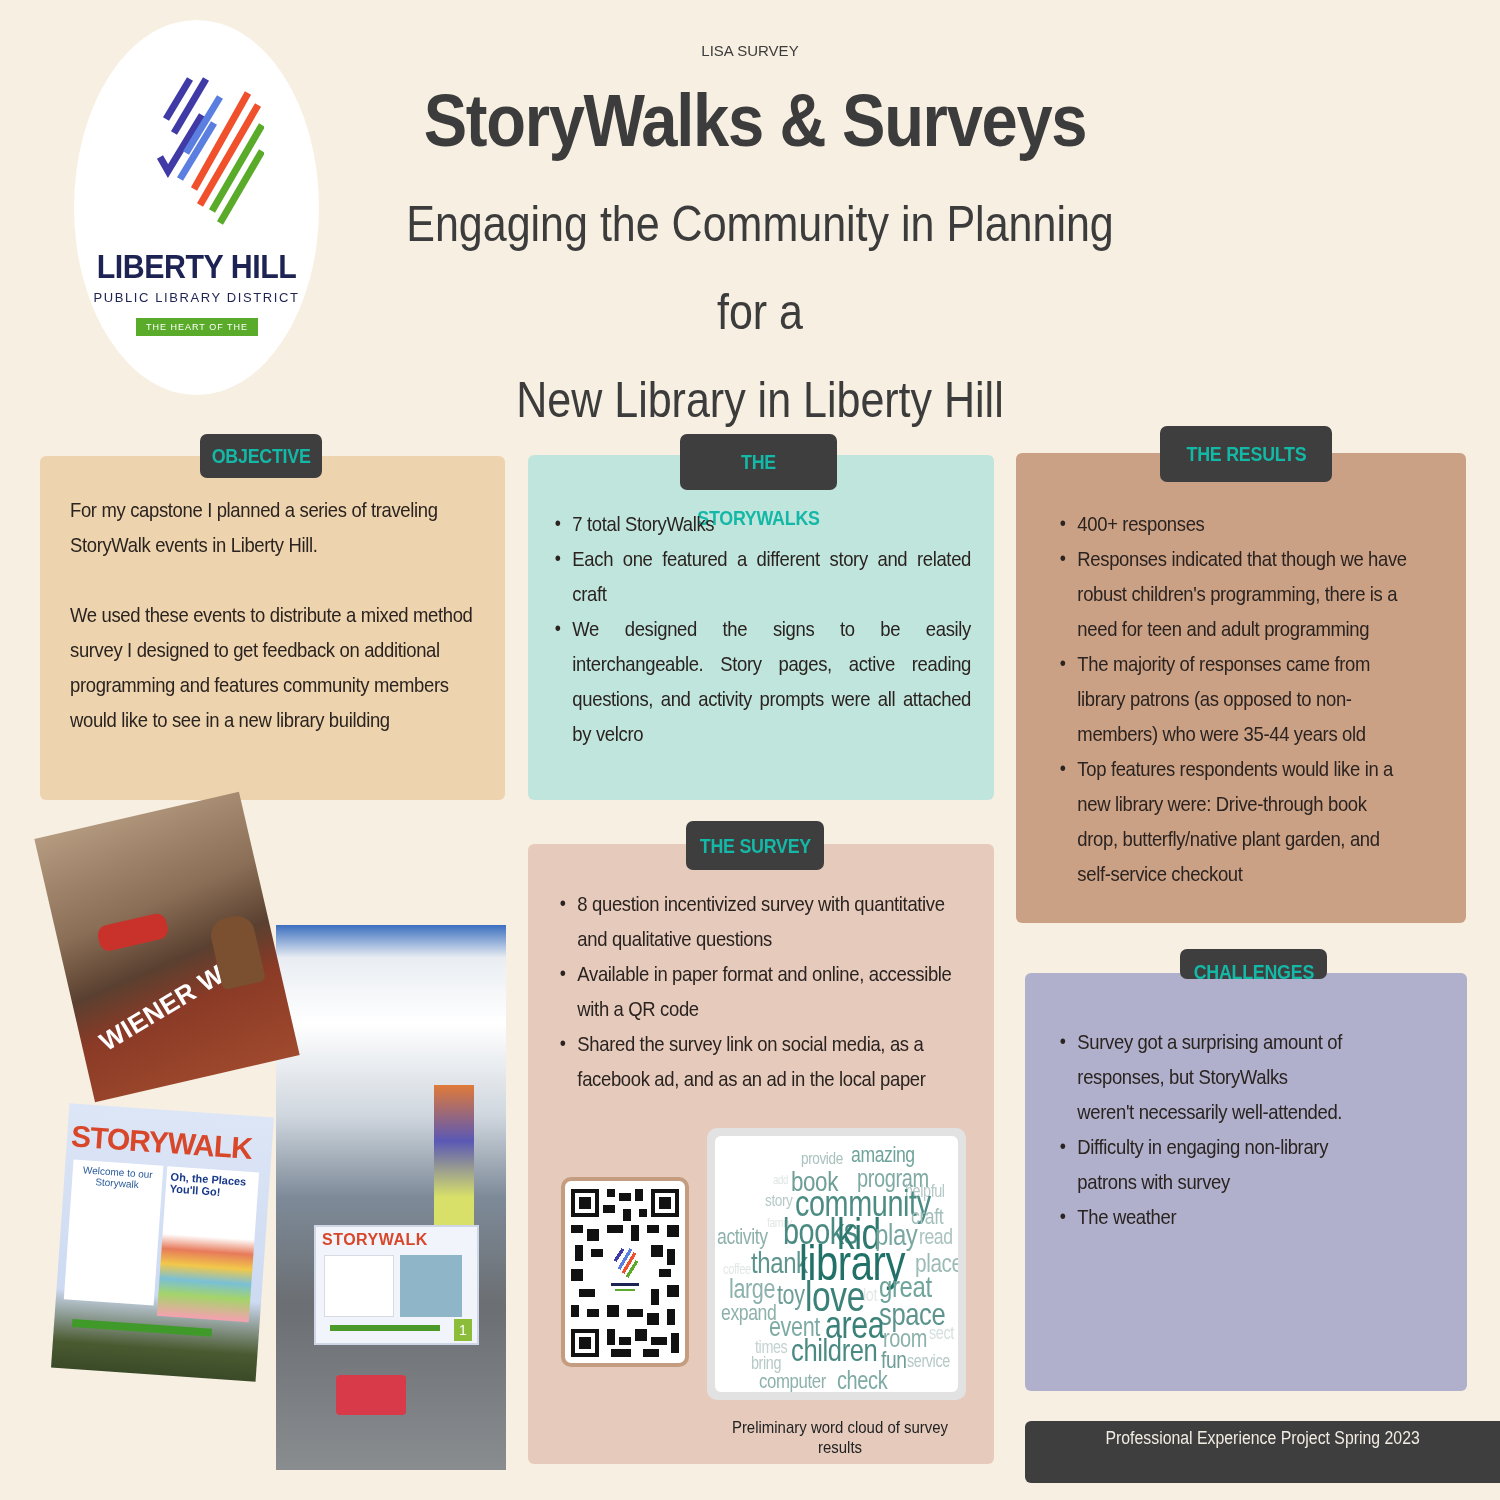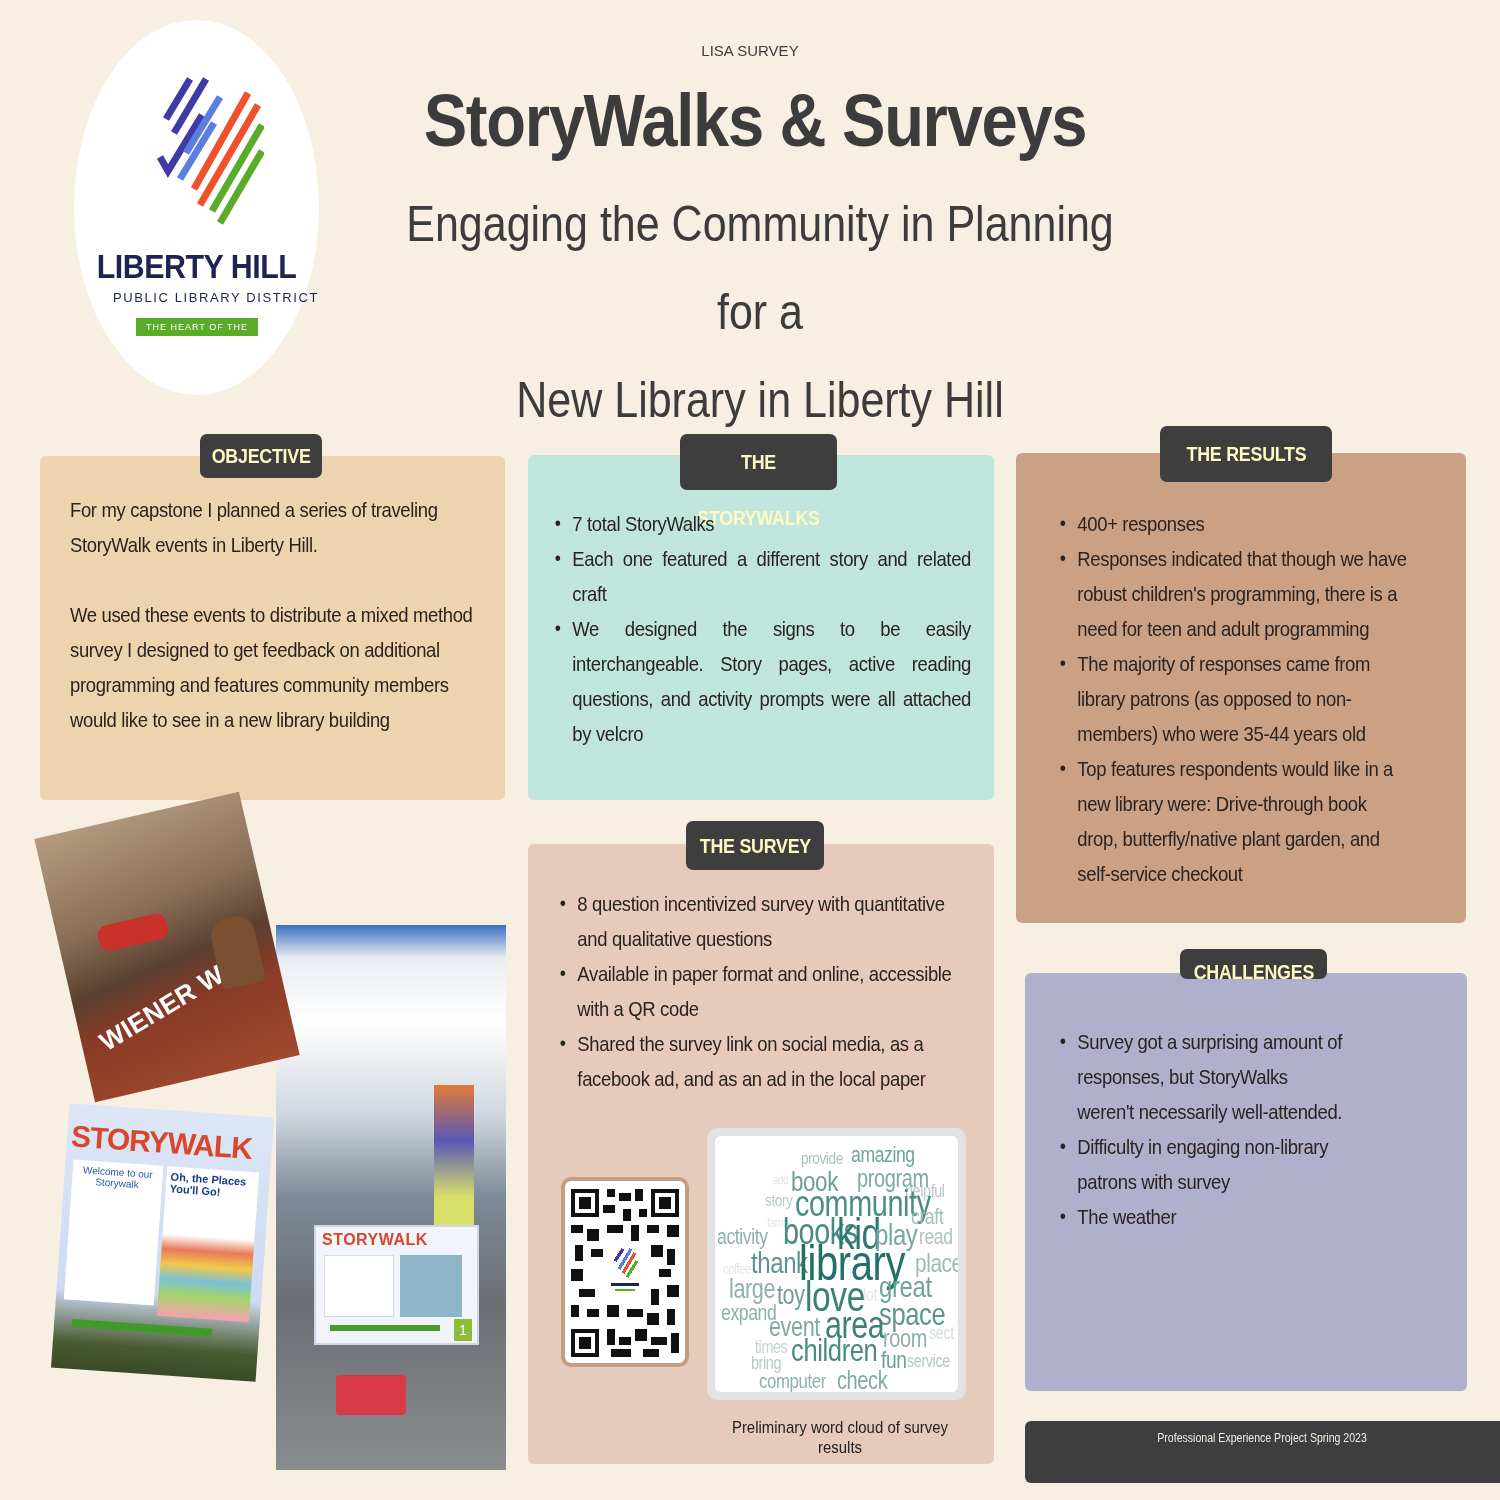--- a/index.html
+++ b/index.html
@@ -15,21 +15,21 @@
     position: absolute; left: 74px; top: 20px; width: 245px; height: 375px;
     background: #ffffff; border-radius: 50%;
   }
   .logo-mark { position: absolute; left: 80px; top: 55px; width: 110px; height: 150px; }
   .logo-name {
     position: absolute; left: 0; width: 100%; top: 228px; text-align: center;
     font-weight: bold; font-size: 33px; color: #1d2352; letter-spacing: -0.5px;
     transform: scaleX(0.92);
   }
   .logo-sub {
-    position: absolute; left: 0; width: 100%; top: 270px; text-align: right;
+    position: absolute; left: 0; width: 100%; top: 270px; text-align: center;
     font-size: 13px; color: #1d2352; letter-spacing: 1.6px;
   }
   .logo-tag {
     position: absolute; left: 62px; top: 298px; width: 122px; height: 18px;
     background: #5aab2a; color: #ffffff; font-size: 9px; letter-spacing: 1px;
     text-align: center; line-height: 18px;
   }
 
   .author {
     position: absolute; top: 42px; left: 0; width: 1500px; text-align: center;
@@ -47,21 +47,21 @@
   }
 
   .box { position: absolute; border-radius: 6px; }
   .box-objective { left: 40px; top: 456px; width: 465px; height: 344px; background: #eed4ae; }
   .box-storywalks { left: 528px; top: 455px; width: 466px; height: 345px; background: #bfe5dd; }
   .box-results { left: 1016px; top: 453px; width: 450px; height: 470px; background: #cba186; }
   .box-survey { left: 528px; top: 844px; width: 466px; height: 620px; background: #e6cbbd; }
   .box-challenges { left: 1025px; top: 973px; width: 442px; height: 418px; background: #b0b0cc; }
 
   .tag {
-    position: absolute; background: #3e3e3e; color: #fef9c3;
+    position: absolute; background: #3e3e3e; color: #14b8a6;
     font-weight: bold; font-size: 21px; text-align: center; border-radius: 7px;
     letter-spacing: -0.3px;
   }
   .tag span { display: inline-block; transform: scaleX(0.85); }
   .tag-objective { left: 200px; top: 434px; width: 122px; height: 44px; line-height: 44px; }
   .tag-storywalks { left: 680px; top: 434px; width: 157px; height: 56px; line-height: 56px; }
   .tag-results { left: 1160px; top: 426px; width: 172px; height: 56px; line-height: 56px; }
   .tag-survey { left: 686px; top: 821px; width: 138px; height: 49px; line-height: 49px; }
   .tag-challenges { left: 1180px; top: 949px; width: 147px; height: 30px; line-height: 46px; }
 
@@ -120,21 +120,21 @@
   .photo-label {
     position: absolute; font-weight: bold; letter-spacing: 0.5px;
   }
   .sign {
     position: absolute; background: #f1f4fb; border: 2px solid #cfd6e6;
   }
 
   .footer {
     position: absolute; left: 1025px; top: 1421px; width: 475px; height: 62px;
     background: #3e3e3e; border-radius: 6px 0 0 6px; color: #f2ece2;
-    text-align: center; font-size: 12px; line-height: 27px; padding-top: 4px;
+    text-align: center; font-size: 18px; line-height: 27px; padding-top: 4px;
   }
   .footer div span { display: inline-block; transform: scaleX(0.88); }
 </style>
 </head>
 <body>
 
 <div class="logo-oval">
   <svg class="logo-mark" viewBox="0 0 110 150">
     <g stroke-linecap="butt" stroke-width="7" fill="none">
       <line x1="12" y1="44" x2="36" y2="4" stroke="#3f3aa6"></line>

